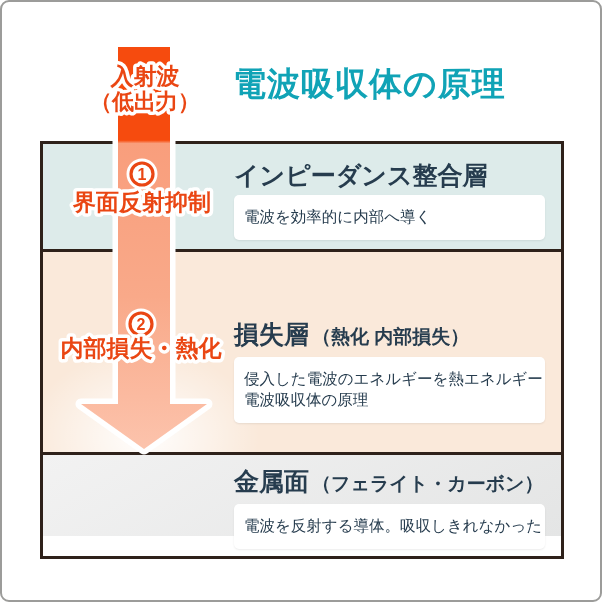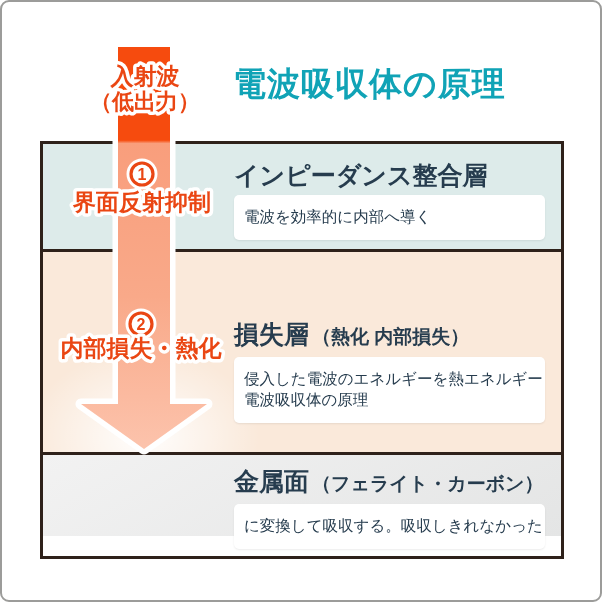--- a/index.html
+++ b/index.html
@@ -80,21 +80,21 @@
     <div class="divider"></div>
 
     <div class="layer layer-3">
       <div class="layer-content" style="top:13px;">
         <div class="heading-row">
           <span class="layer-heading">金属面</span>
           <span class="layer-subheading">（フェライト・カーボン）</span>
         </div>
         <div class="pill">
           <div class="pill-text">
-            <span>に変換して吸収する。吸収しきれなかった</span>
+            <span>電波を反射する導体。吸収しきれなかった</span>
           </div>
         </div>
       </div>
     </div>
 
   </div>
 
   <svg class="arrow-overlay" width="602" height="602" viewBox="0 0 602 602" xmlns="http://www.w3.org/2000/svg">
     <defs>
       <linearGradient id="arrowGrad" gradientUnits="userSpaceOnUse" x1="0" y1="45" x2="0" y2="447">

